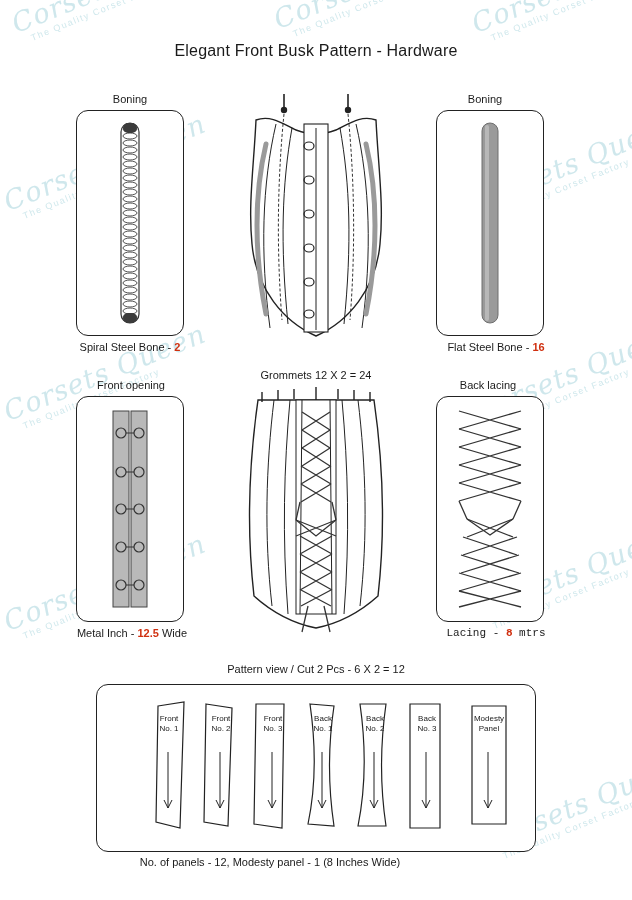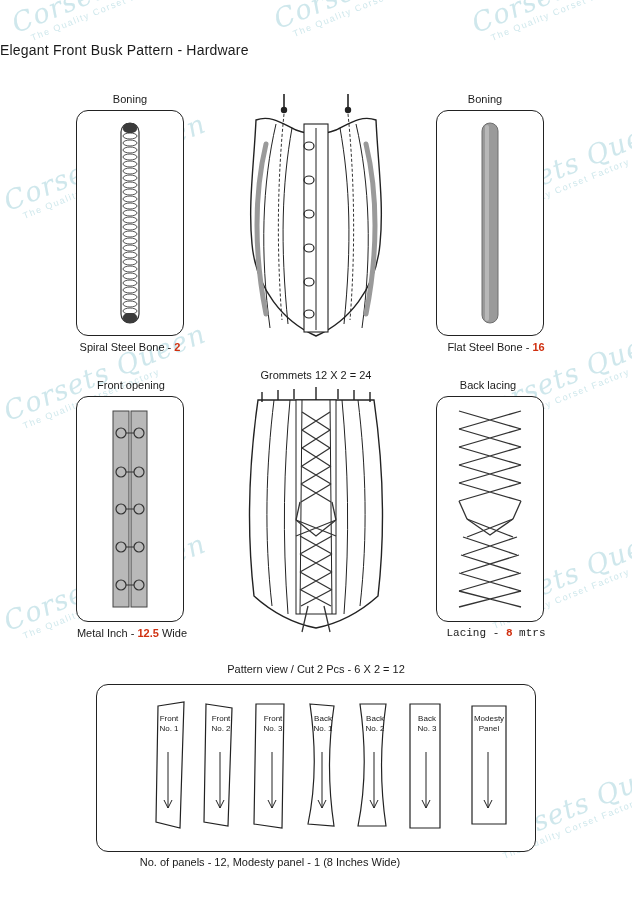--- a/index.html
+++ b/index.html
@@ -41,22 +41,22 @@
     display: block;
     margin-left: 12px;
   }
 
   
   .page-title {
     position: absolute;
     top: 42px;
     left: 0;
     width: 632px;
-    text-align: left;
-    font-size: 14px;
+    text-align: center;
+    font-size: 16px;
     letter-spacing: 0.2px;
   }
 
   
   .caption {
     position: absolute;
     text-align: center;
     font-size: 11px;
     white-space: nowrap;
   }

